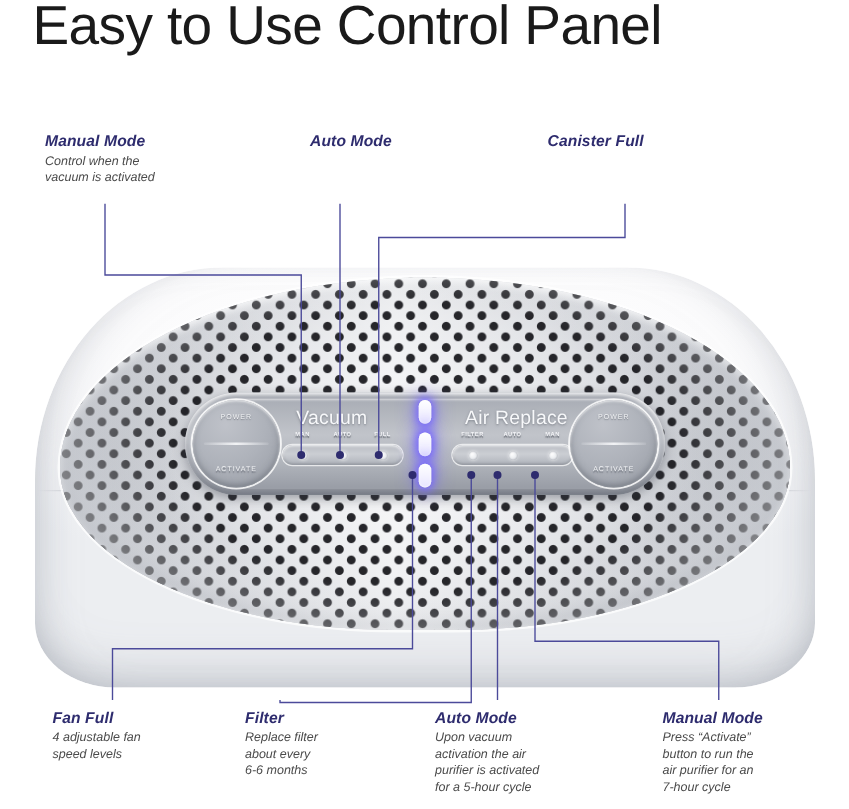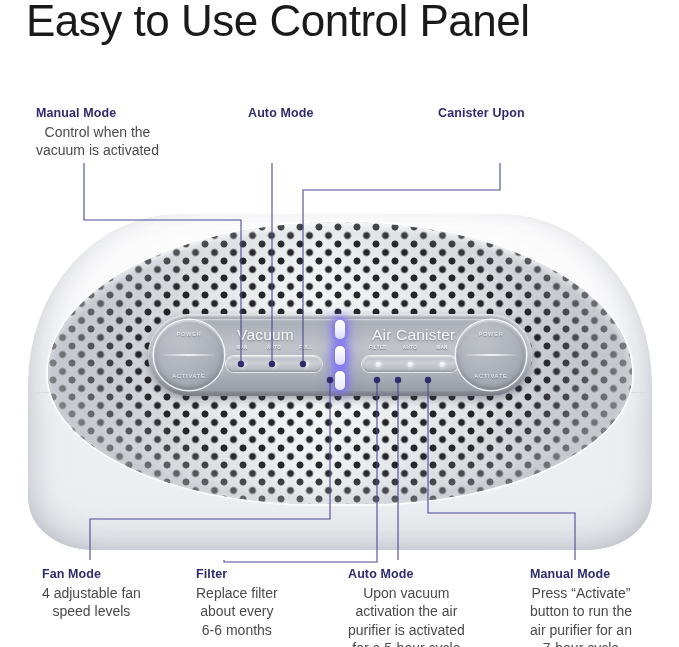--- a/index.html
+++ b/index.html
@@ -24,37 +24,37 @@
     font-size: 44px;
     font-weight: 300;
     letter-spacing: -0.5px;
     color: #1a1a1a;
     white-space: nowrap;
   }
 
   
   .callout {
     position: absolute;
+    font-style: italic;
   }
   .callout-title {
     font-size: 12.5px;
     font-weight: bold;
     color: #2e2c6e;
     letter-spacing: 0.1px;
     margin: 0 0 3px 0;
     white-space: nowrap;
   }
   .callout-body {
-    font-size: 14px;
+    font-size: 10px;
     font-weight: 400;
     color: #4a4a4a;
     line-height: 1.32;
     margin: 0;
     white-space: pre-line;
-    text-align: center;
   }
 
   
   #leaders {
     position: absolute;
     left: 0;
     top: 0;
     width: 679px;
     height: 647px;
     pointer-events: none;
@@ -326,21 +326,21 @@
       <span class="led"></span>
     </div>
 
     <div class="fan-glow"></div>
     <div class="fan-strip">
       <span class="fan-seg"></span>
       <span class="fan-seg"></span>
       <span class="fan-seg"></span>
     </div>
 
-    <div class="sec-label air">Air Canister</div>
+    <div class="sec-label air">Air Replace</div>
     <div class="led-caption" style="left:230px">FILTER</div>
     <div class="led-caption" style="left:262px">AUTO</div>
     <div class="led-caption" style="left:294px">MAN</div>
     <div class="led-group air">
       <span class="led"></span>
       <span class="led"></span>
       <span class="led"></span>
     </div>
 
     <div class="power-btn right">
@@ -383,25 +383,25 @@
   <p class="callout-title">Manual Mode</p>
   <p class="callout-body">Control when the
 vacuum is activated</p>
 </div>
 
 <div class="callout" style="left:248px; top:106px;">
   <p class="callout-title">Auto Mode</p>
 </div>
 
 <div class="callout" style="left:438px; top:106px;">
-  <p class="callout-title">Canister Upon</p>
+  <p class="callout-title">Canister Full</p>
 </div>
 
 <div class="callout" style="left:42px; top:567px;">
-  <p class="callout-title">Fan Mode</p>
+  <p class="callout-title">Fan Full</p>
   <p class="callout-body">4 adjustable fan
 speed levels</p>
 </div>
 
 <div class="callout" style="left:196px; top:567px;">
   <p class="callout-title">Filter</p>
   <p class="callout-body">Replace filter
 about every
 6-6 months</p>
 </div>

